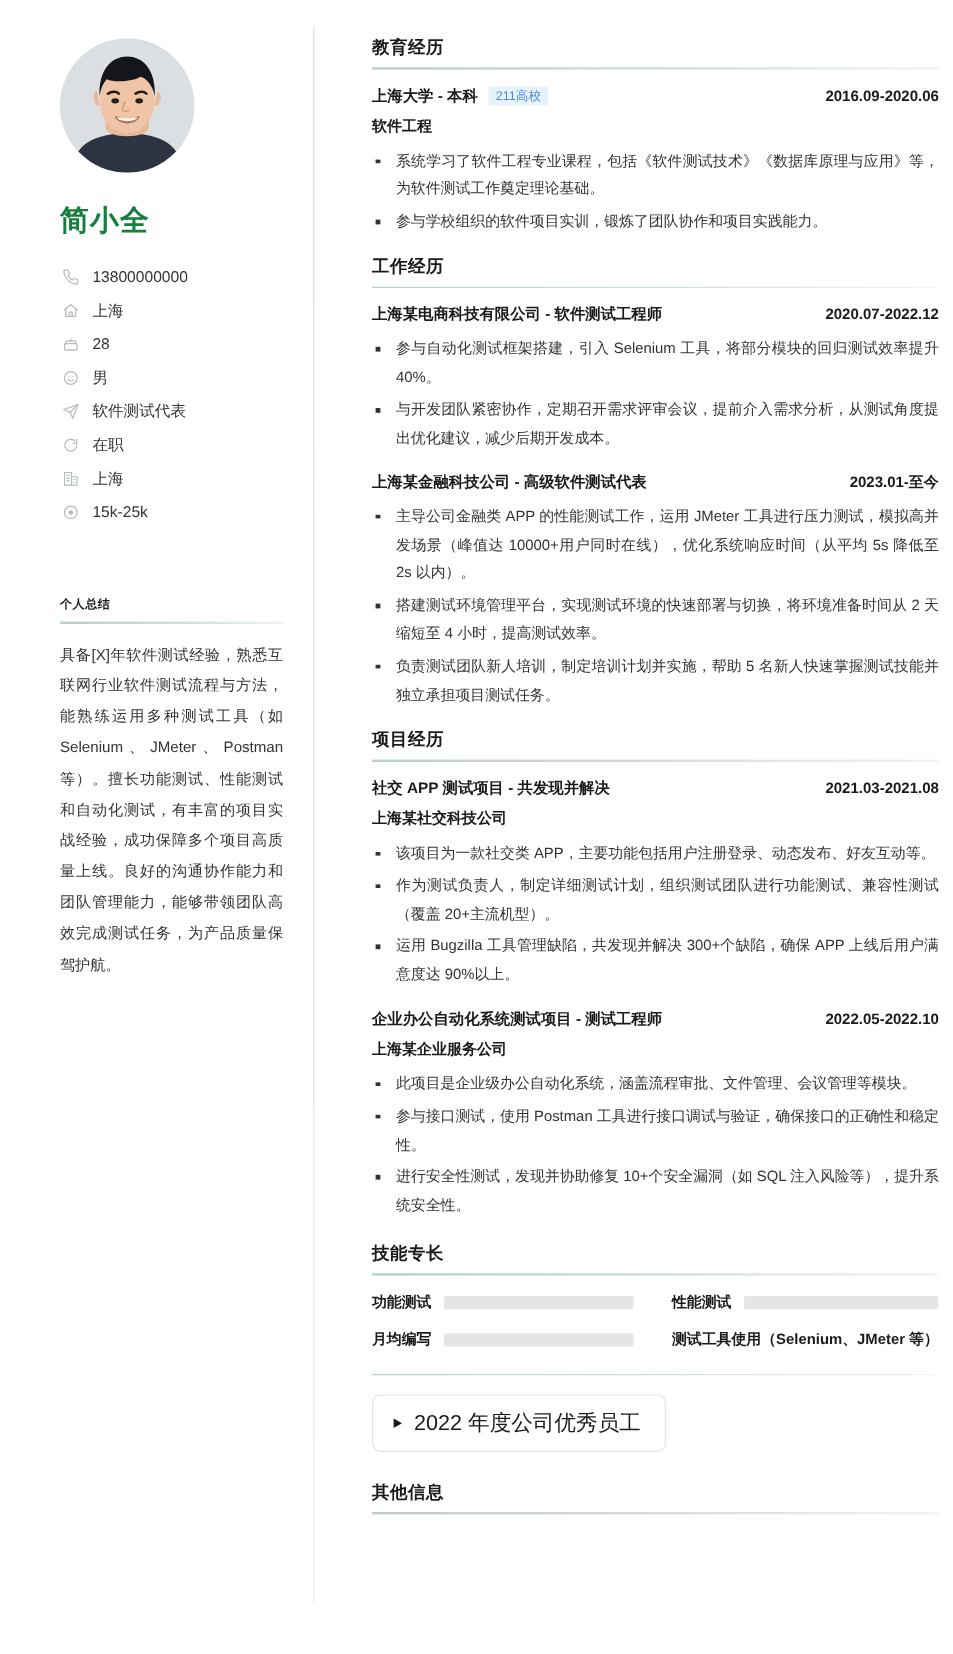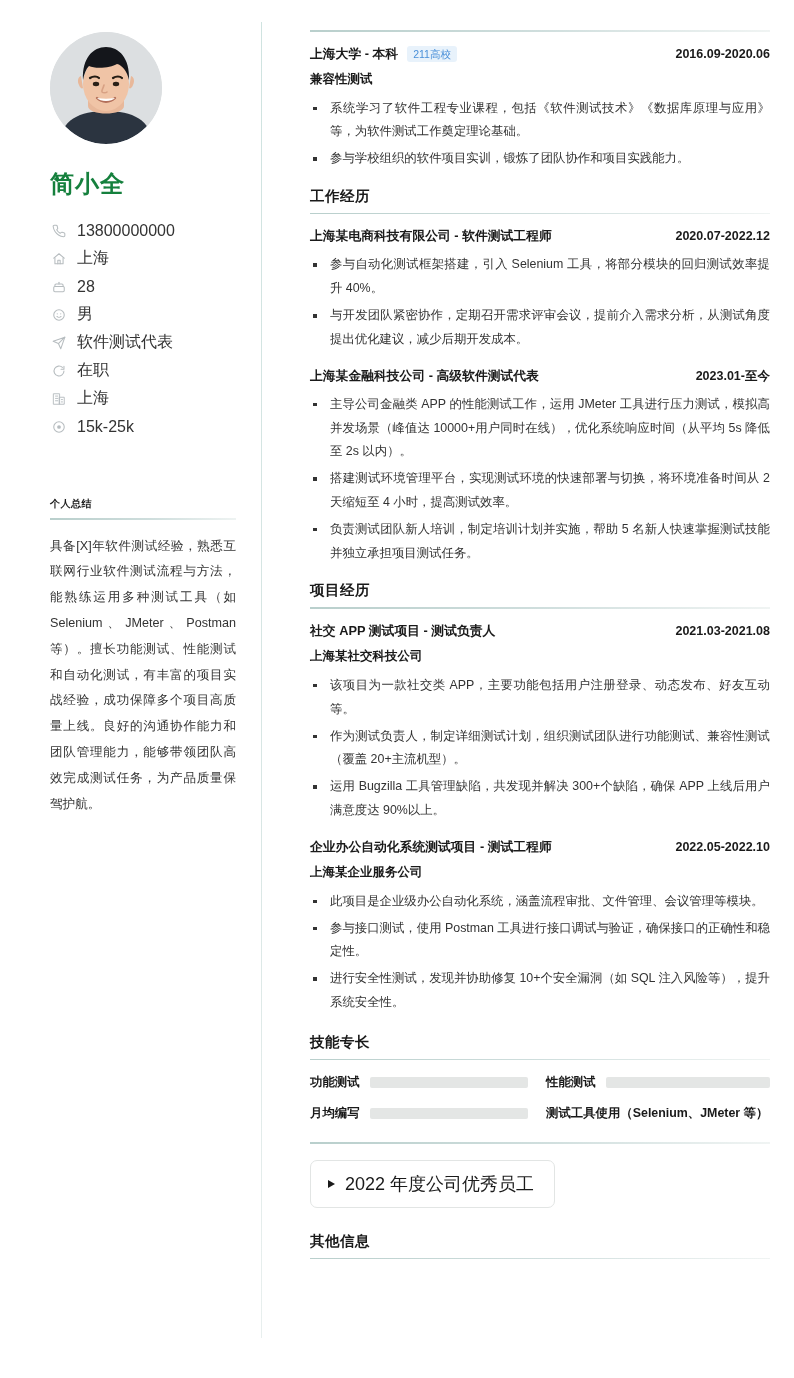--- a/index.html
+++ b/index.html
@@ -53,21 +53,21 @@
     margin: 24px 0 11px 12px;
     color: #15803d;
   }
 
   .contact-list { margin: 18px 0 0 12px; }
   .contact-row {
     display: flex;
     align-items: center;
     height: 25px;
     margin-bottom: 3px;
-    font-size: 16px;
+    font-size: 13px;
     color: #333;
   }
   .contact-ico {
     width: 18px;
     flex: 0 0 18px;
     margin-right: 9px;
     display: flex;
     align-items: center;
     justify-content: center;
     color: #b6bcbf;
@@ -170,21 +170,21 @@
     top: 10px;
     width: 3.5px;
     height: 3.5px;
     background: #333;
   }
 
   
   .skills-grid {
     display: grid;
     grid-template-columns: 218px 1fr;
-    gap: 14px 18px;
+    gap: 14px 32px;
     margin-bottom: 4px;
   }
   .skill-row { display: flex; align-items: center; gap: 10px; }
   .skill-name {
     font-size: 12.4px;
     font-weight: bold;
     color: #1a1a1a;
     white-space: nowrap;
   }
   .skill-track {
@@ -348,31 +348,32 @@
       <div class="side-head">个人总结</div>
       <div class="side-rule"></div>
       <p class="side-para">具备[X]年软件测试经验，熟悉互联网行业软件测试流程与方法，能熟练运用多种测试工具（如 Selenium、JMeter、Postman 等）。擅长功能测试、性能测试和自动化测试，有丰富的项目实战经验，成功保障多个项目高质量上线。良好的沟通协作能力和团队管理能力，能够带领团队高效完成测试任务，为产品质量保驾护航。</p>
     </div>
 
   </aside>
 
   <main class="main">
 
     <section class="section">
+      <div class="sec-head">教育经历</div>
       <div class="sec-rule"></div>
 
       <div class="entry">
         <div class="entry-top">
           <div class="entry-title">
             <span>上海大学 - 本科</span>
             <span class="tag">211高校</span>
           </div>
           <div class="entry-date">2016.09-2020.06</div>
         </div>
-        <div class="entry-sub">兼容性测试</div>
+        <div class="entry-sub">软件工程</div>
         <ul class="bullets">
           <li>系统学习了软件工程专业课程，包括《软件测试技术》《数据库原理与应用》等，为软件测试工作奠定理论基础。</li>
           <li>参与学校组织的软件项目实训，锻炼了团队协作和项目实践能力。</li>
         </ul>
       </div>
     </section>
 
     <section class="section" style="margin-top:14px;">
       <div class="sec-head">工作经历</div>
       <div class="sec-rule"></div>
@@ -400,21 +401,21 @@
         </ul>
       </div>
     </section>
 
     <section class="section" style="margin-top:14px;">
       <div class="sec-head">项目经历</div>
       <div class="sec-rule"></div>
 
       <div class="entry">
         <div class="entry-top">
-          <div class="entry-title">社交 APP 测试项目 - 测试负责人</div>
+          <div class="entry-title">社交 APP 测试项目 - 共发现并解决</div>
           <div class="entry-date">2021.03-2021.08</div>
         </div>
         <div class="entry-sub">上海某社交科技公司</div>
         <ul class="bullets">
           <li>该项目为一款社交类 APP，主要功能包括用户注册登录、动态发布、好友互动等。</li>
           <li>作为测试负责人，制定详细测试计划，组织测试团队进行功能测试、兼容性测试（覆盖 20+主流机型）。</li>
           <li>运用 Bugzilla 工具管理缺陷，共发现并解决 300+个缺陷，确保 APP 上线后用户满意度达 90%以上。</li>
         </ul>
       </div>
 

